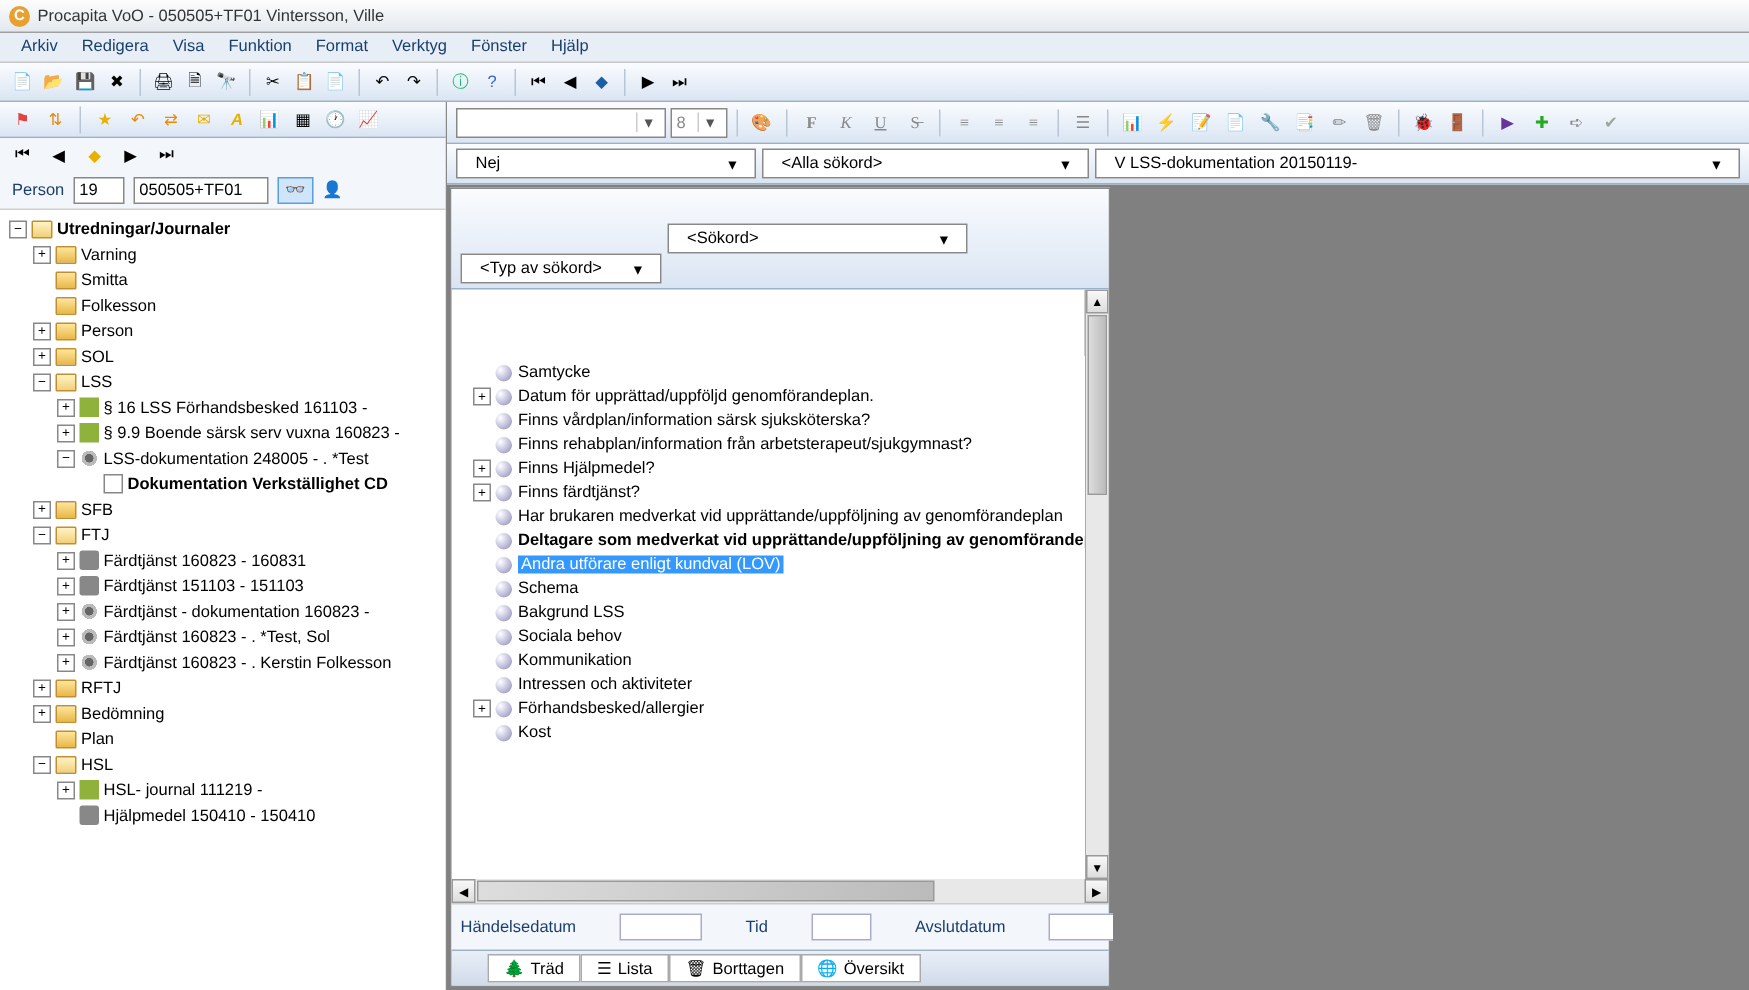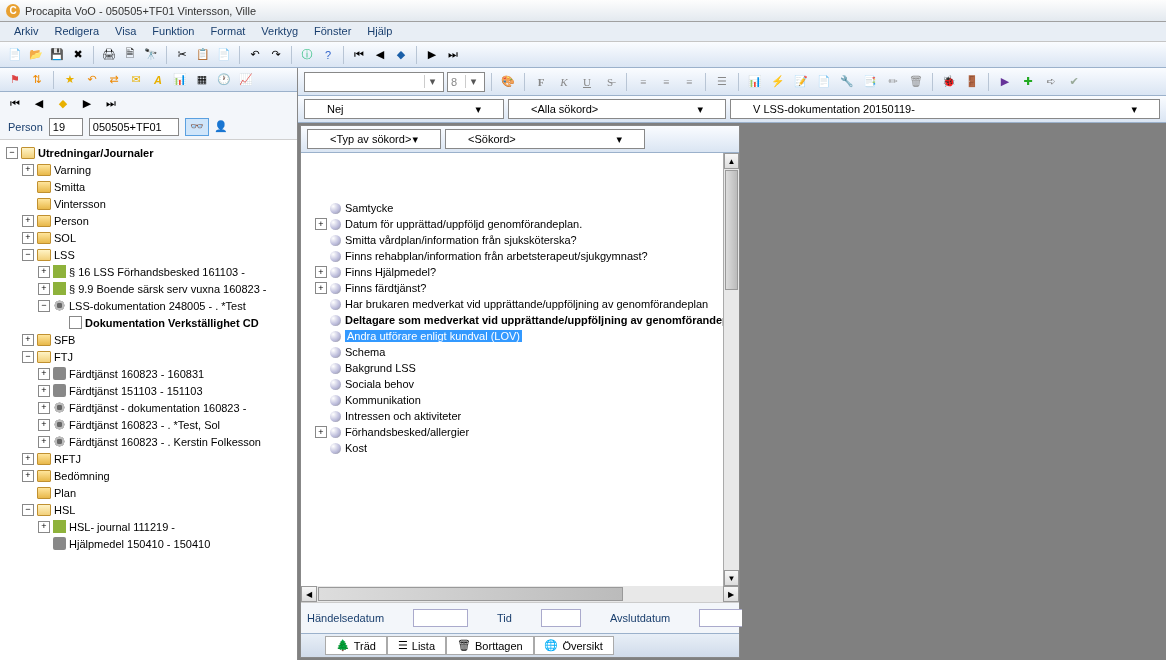--- a/index.html
+++ b/index.html
@@ -34,21 +34,21 @@
 .bold { font-weight: bold; }
 .right-panel { flex: 1; background: #808080; display: flex; flex-direction: column; position: relative; }
 .tab-strip { height: 22px; background: linear-gradient(#e8eff7, #d0dbea); display: flex; border-bottom: 1px solid #9bb1cb; }
 .tab { padding: 4px 18px; border: 1px solid #9bb1cb; border-bottom: none; background: linear-gradient(#eff4fa, #d8e2ef); margin-right: -1px; cursor: default; color: #333; }
 .tab.active { background: #fff; border-bottom: 1px solid #fff; position: relative; z-index: 1; }
 .formatting-bar { height: 28px; background: linear-gradient(#fafcff, #dae5f3); border-bottom: 1px solid #9bb1cb; display: flex; align-items: center; padding: 3px 6px; gap: 3px; }
 .combo-input { height: 20px; border: 1px solid #888; background: #fff; display: inline-flex; align-items: center; padding: 0 3px; position: relative; }
 .combo-arrow { width: 16px; text-align: center; color: #555; cursor: default; border-left: 1px solid #ccc; margin-left: 3px; }
 .filter-bars { background: linear-gradient(#fafcff, #dae5f3); border-bottom: 1px solid #9bb1cb; }
 .filter-row { display: flex; align-items: center; padding: 3px 6px; gap: 4px; }
-.dropdown { height: 20px; border: 1px solid #888; background: #fff; display: inline-flex; align-items: center; padding: 0 22px; justify-content: space-between; }
+.dropdown { height: 20px; border: 1px solid #888; background: #fff; display: inline-flex; align-items: center; padding: 0 12px; justify-content: space-between; }
 .dropdown-text { flex: 1; overflow: hidden; text-overflow: ellipsis; white-space: nowrap; }
 .content-row { display: flex; flex: 1; overflow: hidden; }
 .doc-area { width: 440px; background: #fff; display: flex; flex-direction: column; border: 1px solid #888; margin: 2px; }
 .keyword-tree { flex: 1; overflow: auto; background: #fff; padding: 3px; margin-top: 44px; }
 .kw-node { display: flex; align-items: center; height: 16px; white-space: nowrap; }
 .kw-ball { width: 11px; height: 11px; border-radius: 50%; background: radial-gradient(circle at 30% 30%, #fff, #b8b8d8 60%, #888); margin-right: 4px; flex-shrink: 0; }
 .kw-sel { background: #3399ff; color: #fff; padding: 0 2px; }
 .bottom-fields { border-top: 1px solid #ccc; padding: 6px; display: flex; gap: 29px; align-items: center; background: #f3f6fa; }
 .bottom-fields input { width: 55px; height: 18px; border: 1px solid #aac; }
 .bottom-fields label { color: #1a3f6e; }
@@ -156,21 +156,21 @@
             <span>Varning</span>
           </div>
           <div class="tree-node indent-1">
             <span class="expander-spacer"></span>
             <span class="folder-icon folder-closed"></span>
             <span>Smitta</span>
           </div>
           <div class="tree-node indent-1">
             <span class="expander-spacer"></span>
             <span class="folder-icon folder-closed"></span>
-            <span>Vintersson</span>
+            <span>Folkesson</span>
           </div>
           <div class="tree-node indent-1">
             <span class="expander">+</span>
             <span class="folder-icon folder-closed"></span>
             <span>Person</span>
           </div>
           <div class="tree-node indent-1">
             <span class="expander">+</span>
             <span class="folder-icon folder-closed"></span>
             <span>SOL</span>
@@ -325,21 +325,21 @@
           <span class="dropdown-text">V LSS-dokumentation 20150119-</span>
           <span>▾</span>
         </div>
       </div>
     </div>
     </div>
 
     <div class="content-row">
       <div class="doc-area">
         <div class="filter-row" style="background:linear-gradient(#fafcff,#dae5f3);border-bottom:1px solid #9bb1cb;">
-          <div class="dropdown" style="width:134px;">
+          <div class="dropdown" style="width:134px;margin-top:40px;">
             <span class="dropdown-text">&lt;Typ av sökord&gt;</span>
             <span>▾</span>
           </div>
           <div class="dropdown" style="width:200px;">
             <span class="dropdown-text">&lt;Sökord&gt;</span>
             <span>▾</span>
           </div>
         </div>
         <div style="display:flex;flex:1;overflow:hidden;">
           <div class="keyword-tree" id="kw-tree">
@@ -347,21 +347,21 @@
                 <span class="kw-ball"></span>
                 <span class="">Samtycke</span>
               </div>
               <div class="kw-node" style="padding-left: 26px;">
                 <span class="expander" style="margin-left:-15px;">+</span>
                 <span class="kw-ball"></span>
                 <span class="">Datum för upprättad/uppföljd genomförandeplan.</span>
               </div>
               <div class="kw-node" style="padding-left: 26px;">
                 <span class="kw-ball"></span>
-                <span class="">Smitta vårdplan/information från sjuksköterska?</span>
+                <span class="">Finns vårdplan/information särsk sjuksköterska?</span>
               </div>
               <div class="kw-node" style="padding-left: 26px;">
                 <span class="kw-ball"></span>
                 <span class="">Finns rehabplan/information från arbetsterapeut/sjukgymnast?</span>
               </div>
               <div class="kw-node" style="padding-left: 26px;">
                 <span class="expander" style="margin-left:-15px;">+</span>
                 <span class="kw-ball"></span>
                 <span class="">Finns Hjälpmedel?</span>
               </div>

